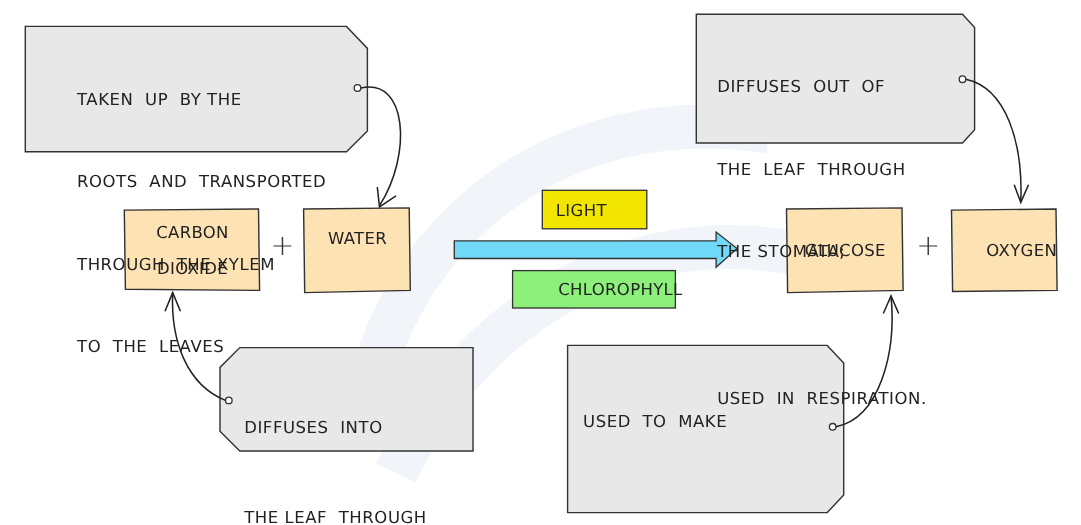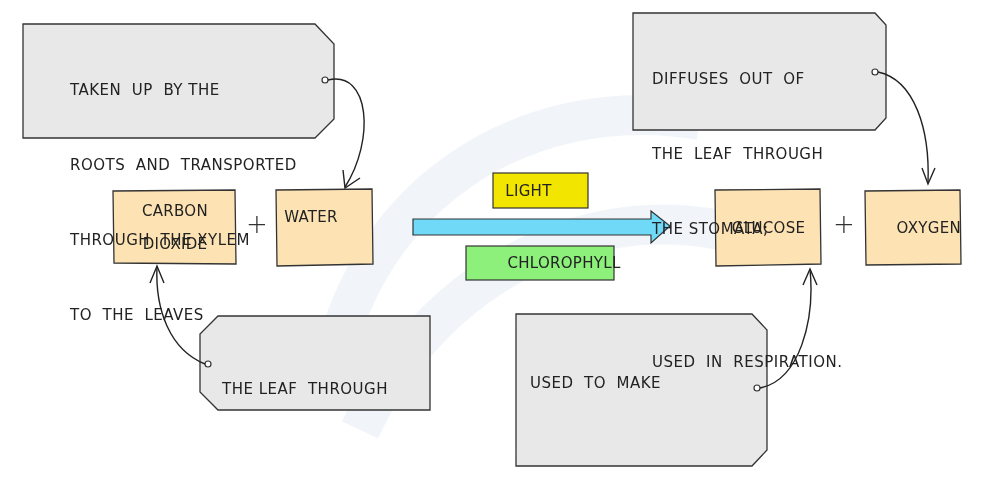--- a/index.html
+++ b/index.html
@@ -68,38 +68,39 @@
 
 <div class="tag-text" style="left:652px; top:17px;">
   <div>DIFFUSES  OUT  OF</div>
   <div>THE  LEAF  THROUGH</div>
   <div>THE STOMATA;</div>
   <div class="gap"></div>
   <div>USED  IN  RESPIRATION.</div>
 </div>
 
 <div class="tag-text" style="left:222px; top:322px; line-height:27px;">
+  <div>DIFFUSES  INTO</div>
   <div>THE LEAF  THROUGH</div>
   
 </div>
 
 <div class="tag-text" style="left:530px; top:318px; line-height:26px;">
   <div>USED  TO  MAKE</div>
   
   
   
   
 </div>
 
 <div class="box-label" style="left:114px; top:191px; width:122px; height:73px; flex-direction:column;gap:11px;">
   <div>CARBON</div>
   <div>DIOXIDE</div>
 </div>
 <div class="plus" style="left:246px; top:209px;">+</div>
-<div class="box-label" style="left:263px; top:190px; width:96px; height:54px;">
+<div class="box-label" style="left:277px; top:190px; width:96px; height:54px;">
   <span>WATER</span>
 </div>
 
 <div class="box-label" style="left:716px; top:190px; width:105px; height:75px;">
   <span>GLUCOSE</span>
 </div>
 <div class="plus" style="left:833px; top:209px;">+</div>
 <div class="box-label" style="left:866px; top:190px; width:95px; height:75px;justify-content:flex-end;">
   <span>OXYGEN</span>
 </div>

